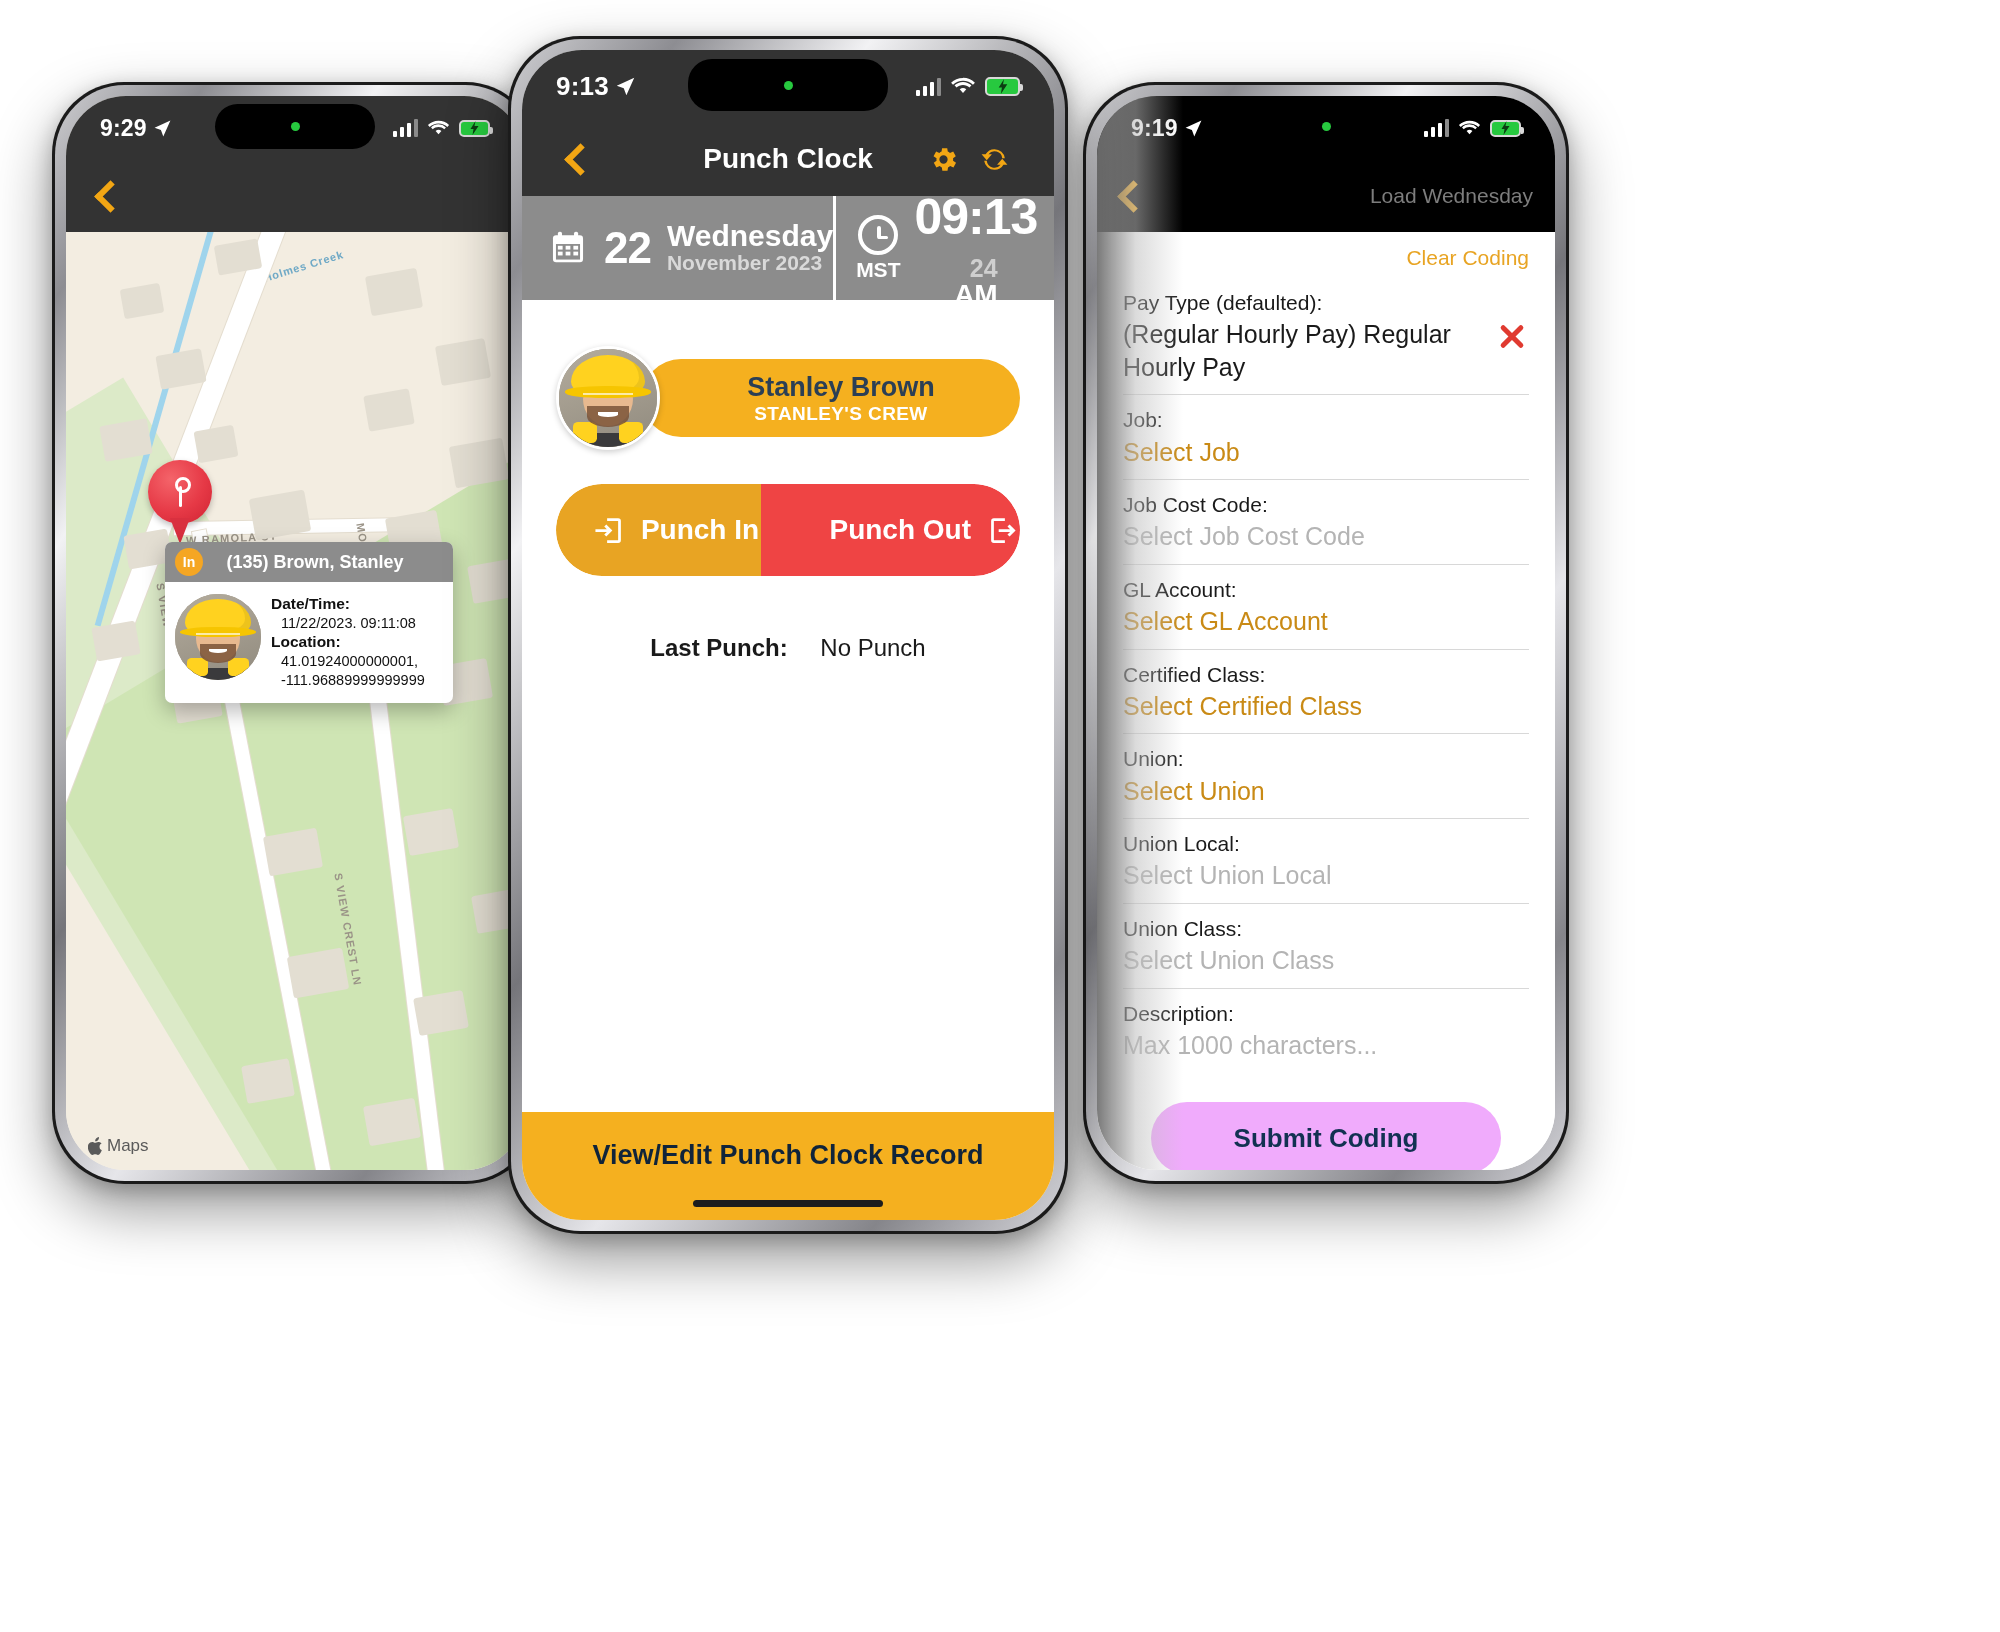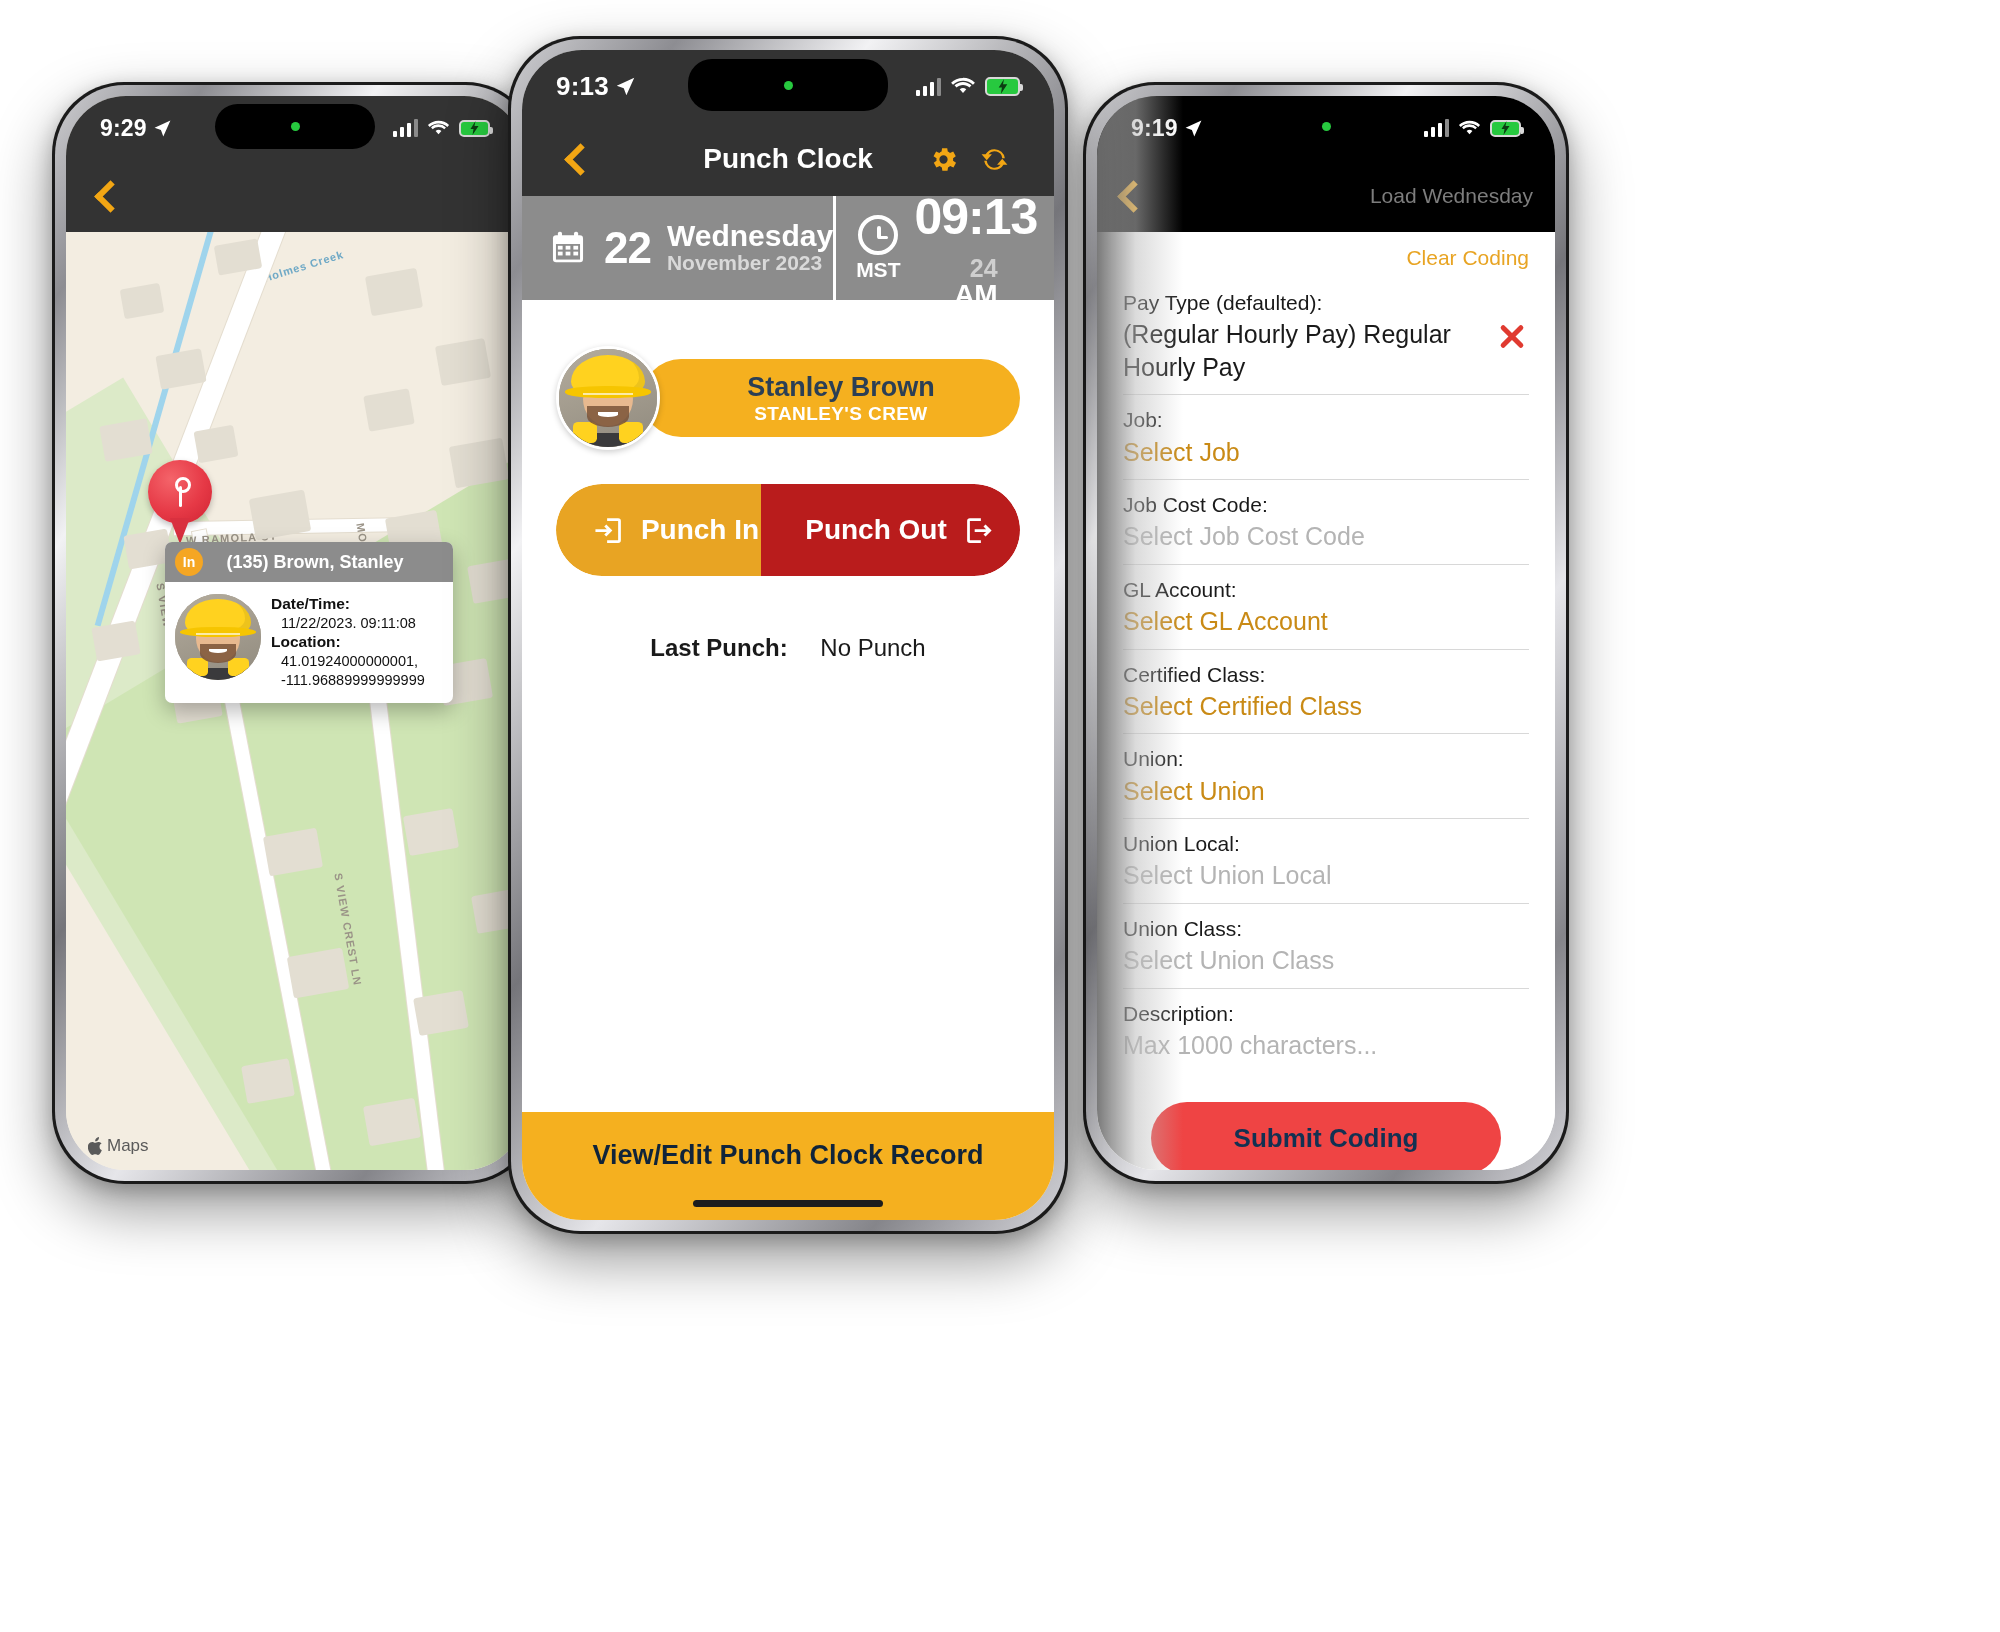--- a/index.html
+++ b/index.html
@@ -239,21 +239,21 @@
   .user-pill .nm { color:#2b3f55; font-size:27px; font-weight:700; }
   .user-pill .crew { color:#ffffff; font-size:19px; font-weight:700; letter-spacing:.4px; }
 
   .punch-row { display:flex; margin:34px 34px 0; height:92px; border-radius:46px; overflow:hidden; }
   .btn-in {
     flex:1; background:#e8a423; color:#fff; display:flex; align-items:center; justify-content:center;
     gap:16px; font-size:28px; font-weight:600; cursor:pointer;
     border-radius:46px 0 0 46px;
   }
   .btn-out {
-    flex:1; background:#b91c1c; color:#fff; display:flex; align-items:center; justify-content:center;
+    flex:1; background:#ef4444; color:#fff; display:flex; align-items:center; justify-content:flex-end;
     gap:16px; font-size:28px; font-weight:600; cursor:pointer;
     border-radius:0 46px 46px 0; margin-left:-34px; padding-left:20px;
   }
   .last-punch { margin-top:58px; text-align:center; font-size:24px; color:#1a1a1a; }
   .last-punch .lbl { font-weight:700; }
   .last-punch .val { margin-left:26px; }
   .bottom-bar {
     margin-top:auto; height:86px; background:#f5b01f;
     display:flex; align-items:center; justify-content:center;
     color:#10243a; font-size:27px; font-weight:700; cursor:pointer;
@@ -283,21 +283,21 @@
     width:34px;height:34px; cursor:pointer;
   }
   .field .x-clear::before, .field .x-clear::after{
     content:""; position:absolute; left:2px; top:15px; width:30px; height:5px;
     background:#e03a30; border-radius:3px;
   }
   .field .x-clear::before{ transform:rotate(45deg); }
   .field .x-clear::after{ transform:rotate(-45deg); }
   .submit-btn {
     margin:30px auto 0; width:86%; height:72px; border-radius:38px;
-    background:#ef4444; color:#123152; font-size:26px; font-weight:700;
+    background:#f0abfc; color:#123152; font-size:26px; font-weight:700;
     display:flex; align-items:center; justify-content:center; cursor:pointer;
   }
   
   .left-fade {
     position:absolute; left:0; top:0; width:86px; height:100%;
     background:linear-gradient(to right, rgba(120,120,120,.92) 0%, rgba(190,190,190,.55) 45%, rgba(255,255,255,0) 100%);
     pointer-events:none; z-index:9;
   }
 </style>
 </head>

